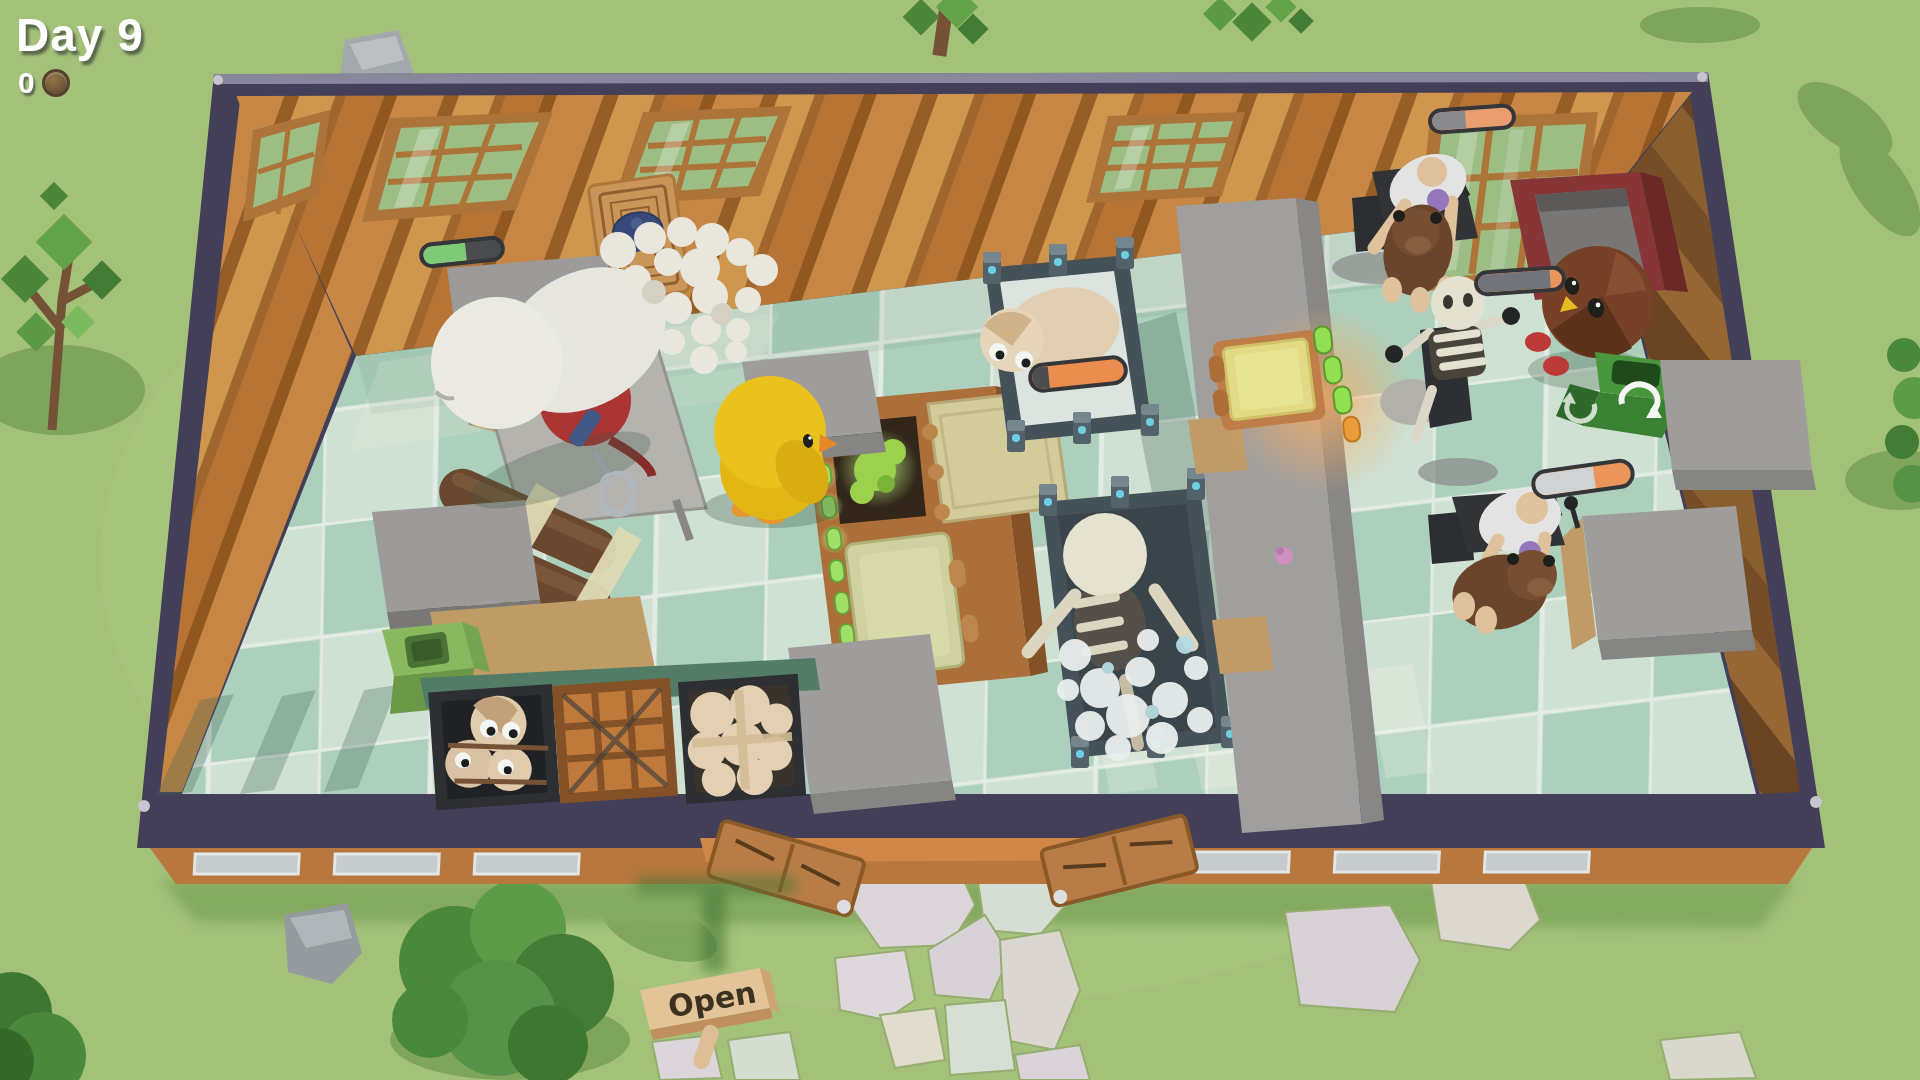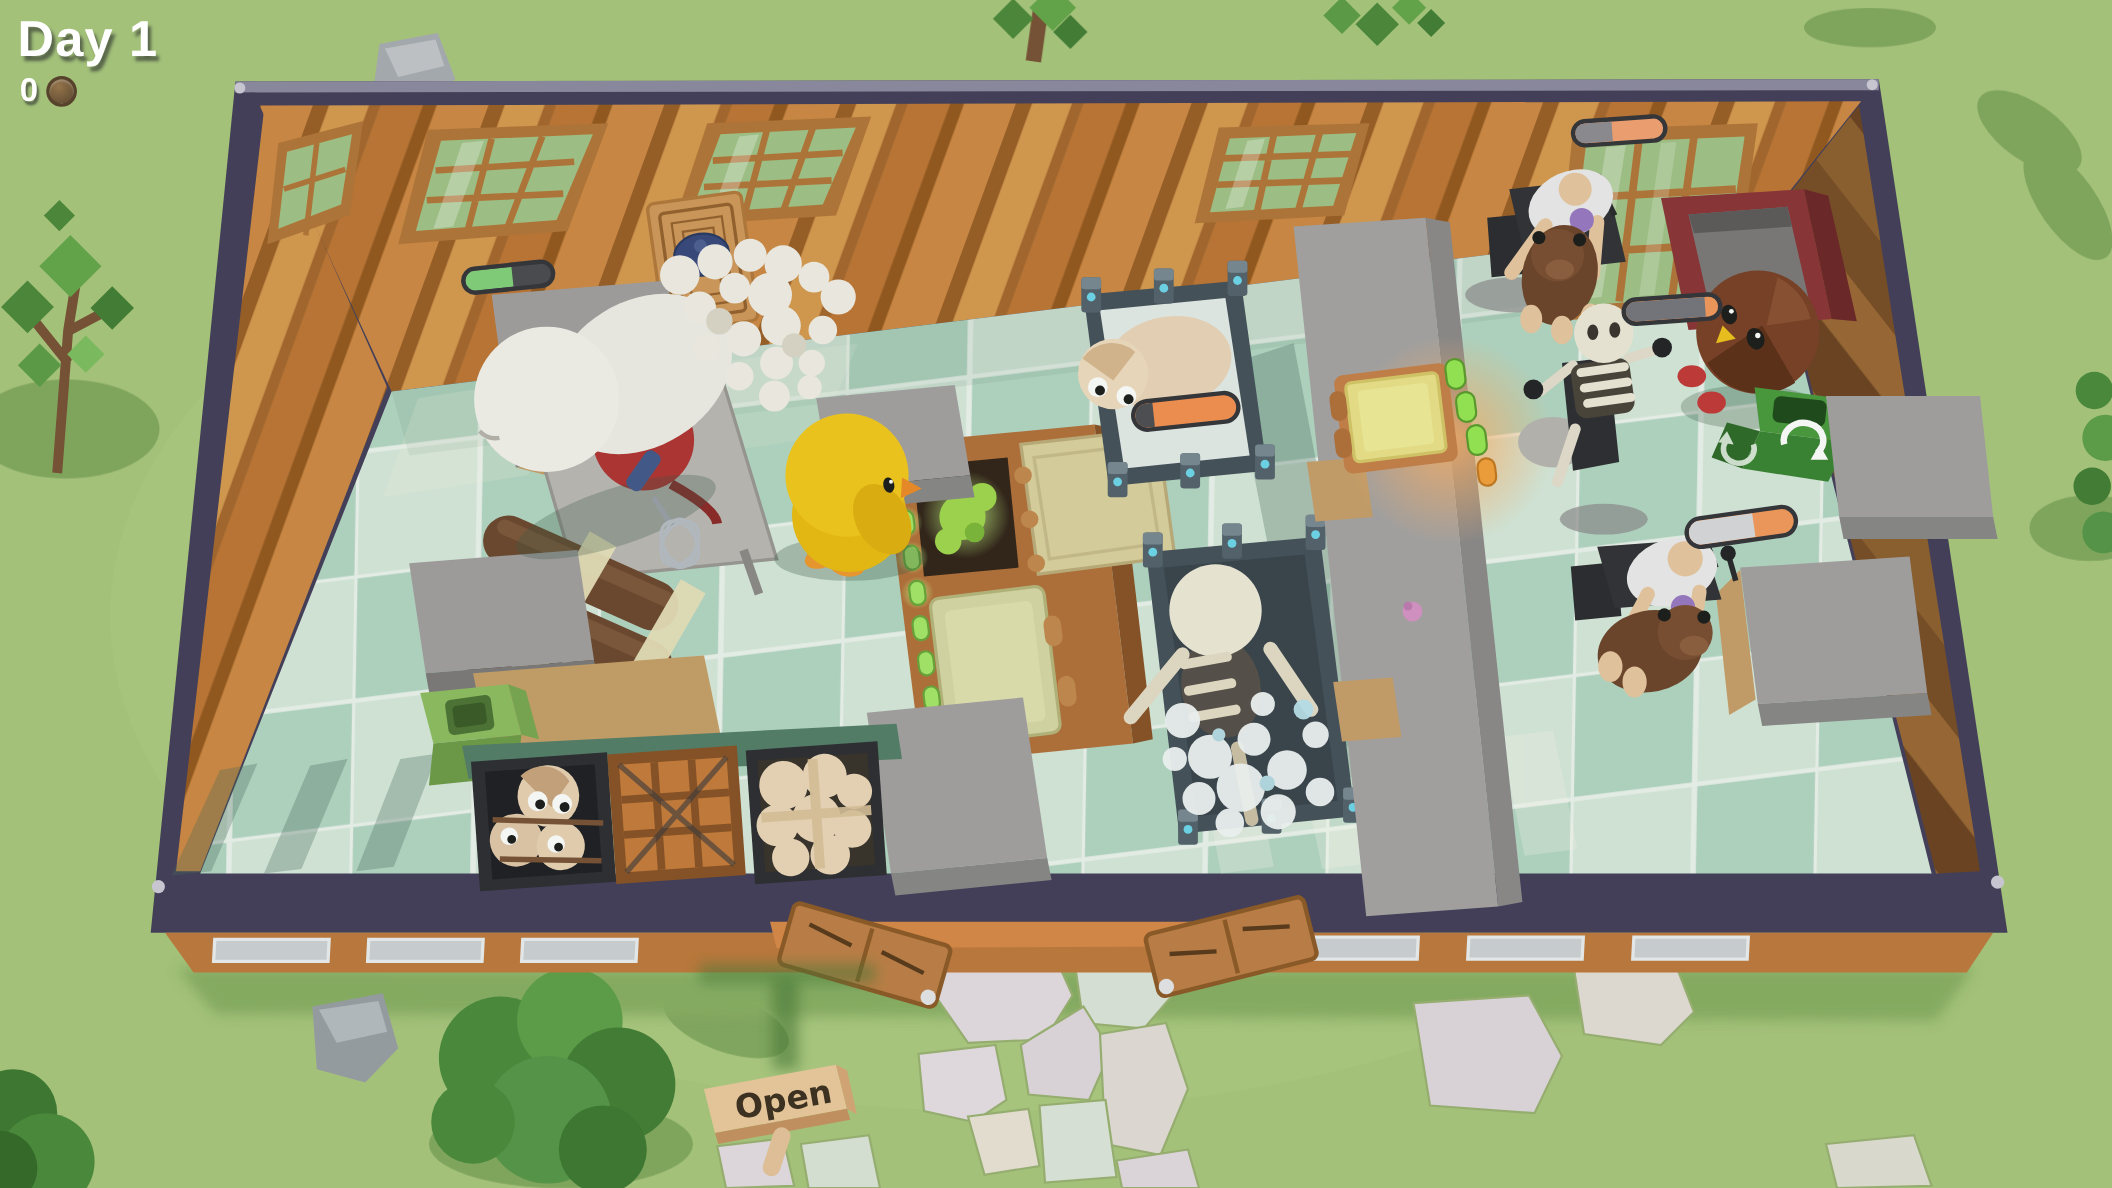--- a/index.html
+++ b/index.html
@@ -703,19 +703,19 @@
   <g>
     <rect x="58" y="56" width="16" height="46" rx="8" fill="#e8c49c" transform="rotate(18 66 79)"></rect>
   </g>
   <text x="28" y="44" transform="rotate(-10 60 34)" font-family="DejaVu Sans, sans-serif" font-size="30" font-weight="700" fill="#3f3121">Open</text>
 </g>
 
 <rect width="1920" height="1080" fill="#30482e" opacity="0.05"></rect>
 </svg>
 
 <div class="hud">
-  <div class="hud-day">Day 1</div>
+  <div class="hud-day">Day 9</div>
   <div class="hud-coin-row">
     <span class="hud-coin-count">0</span>
     <span class="coin"></span>
   </div>
 </div>
 </div>
 
 </body></html>

